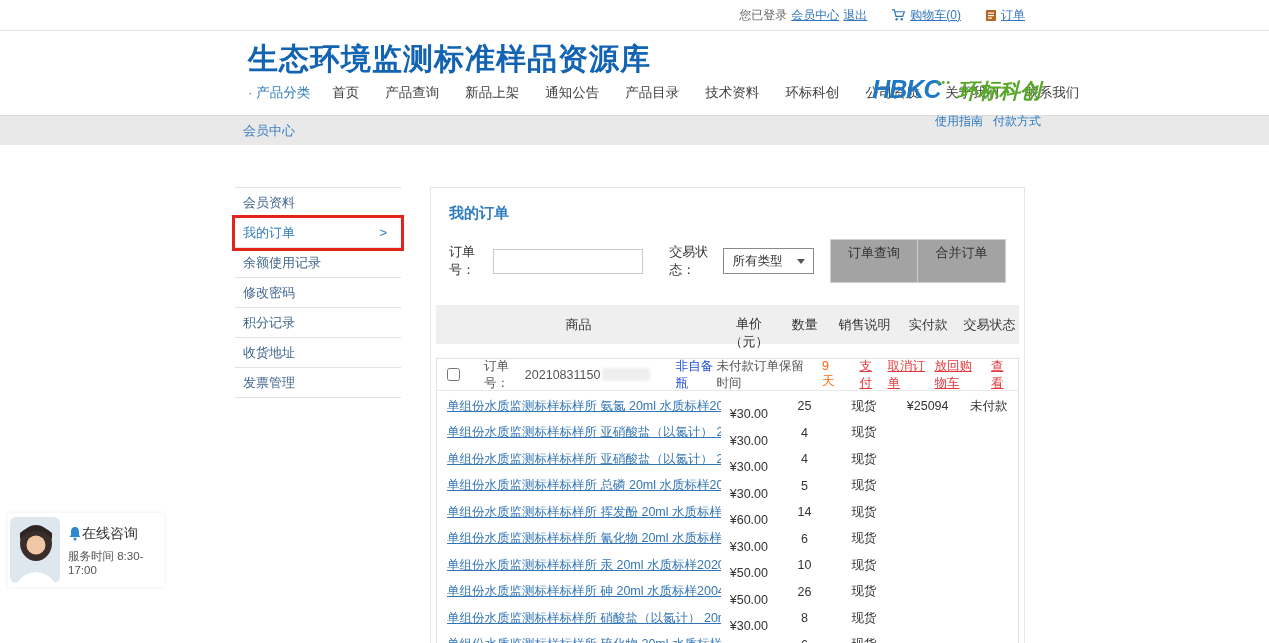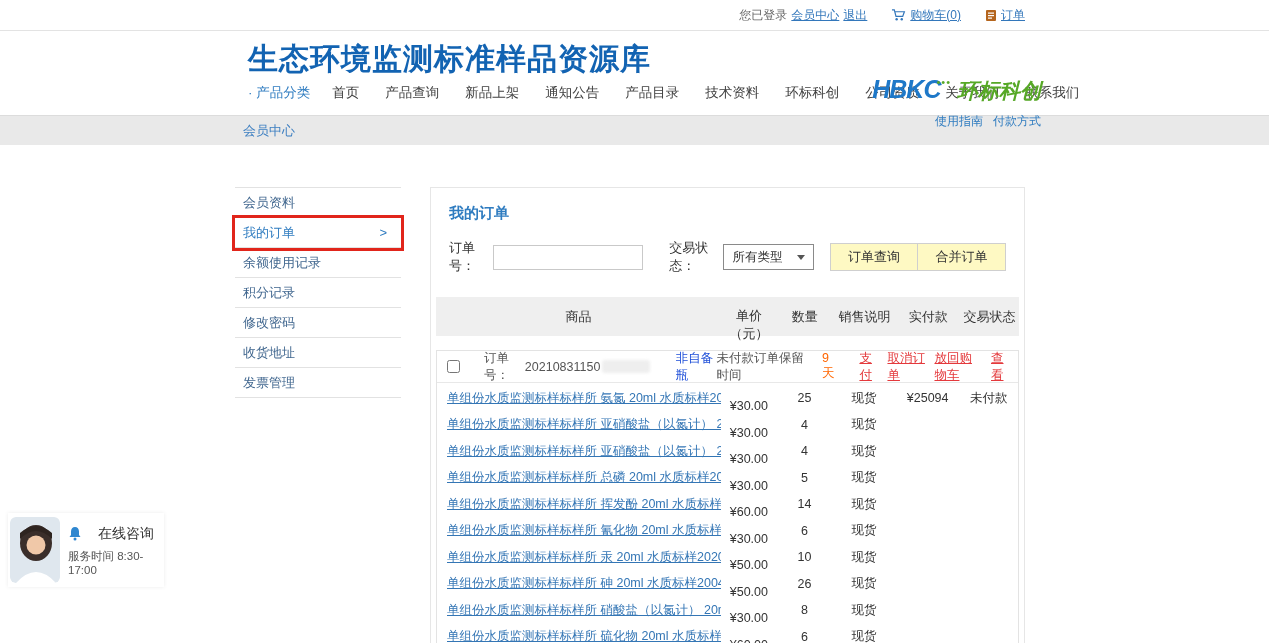--- a/index.html
+++ b/index.html
@@ -50,22 +50,22 @@
   .search-row { display:flex; align-items:center; padding:0 18px 18px; font-size:13px; color:#333; }
   .order-no-input { width:150px; height:25px; border:1px solid #c9c9c9; margin-left:4px; padding:0 6px;
     font-size:12px; outline:none; }
   .status-label { margin-left:26px; }
   .status-select { width:112px; height:26px; border:1px solid #8a8a8a; margin-left:4px; display:flex;
     align-items:center; justify-content:space-between; padding:0 8px; font-size:12.5px; cursor:pointer;
     background:#fff; }
   .select-arrow { width:0; height:0; border-left:4px solid transparent; border-right:4px solid transparent;
     border-top:5px solid #555; }
   .btn-group { display:flex; margin-left:16px; }
-  .btn { height:28px; line-height:26px; width:88px; text-align:center; border:1px solid #cfcfcf;
-    background:#fef9c3; font-size:13px; color:#333; cursor:pointer; }
+  .btn { height:44px; line-height:26px; width:88px; text-align:center; border:1px solid #cfcfcf;
+    background:#a3a3a3; font-size:13px; color:#333; cursor:pointer; }
   .btn + .btn { border-left:none; }
 
   
   .table { margin:4px 5px 0; }
   .table-header { display:flex; background:#efefef; height:39px; align-items:center;
     font-size:13px; color:#333; }
   .c-name   { width:286px; text-align:center; }
   .c-price  { width:56px;  text-align:center;margin-top:16px; }
   .c-qty    { width:56px;  text-align:center; }
   .c-sale   { width:64px;  text-align:center; }
@@ -89,21 +89,21 @@
   .product-rows { padding:2px 0 4px; }
   .product-row { display:flex; align-items:center; height:26.5px; font-size:12.5px; color:#333; }
   .product-row .c-name { text-align:left; padding-left:10px; overflow:hidden; white-space:nowrap; }
   .product-link { color:#3476b5; text-decoration:underline; cursor:pointer; }
 
   
   .chat { position:absolute; left:8px; top:513px; width:156px; height:74px; background:#fff;
     display:flex; align-items:center; box-shadow:0 0 4px rgba(0,0,0,0.08); }
   .chat-avatar { width:50px; height:66px; border-radius:6px; overflow:hidden; flex:none; margin-left:2px; }
   .chat-text { margin-left:8px; }
-  .chat-line1 { display:flex; align-items:center; gap:16px; font-size:14px; color:#333; }
+  .chat-line1 { display:flex; align-items:center; gap:0; font-size:14px; color:#333; }
   .chat-line2 { font-size:11.5px; color:#555; margin-top:6px; }
 </style>
 </head>
 <body>
 
 <div class="topbar">
   <div class="top-group">
     <span>您已登录</span>
     <a>会员中心</a>
       <a>退出</a>
@@ -185,26 +185,26 @@
           <span>我的订单</span>
           <span class="arrow">&gt;</span>
         </div>
 
         <div class="sidebar-item">
           <span>余额使用记录</span>
           <span class="arrow"></span>
         </div>
 
         <div class="sidebar-item">
+          <span>修改密码</span>
+          <span class="arrow"></span>
+        </div>
+
+        <div class="sidebar-item">
           <span>积分记录</span>
-          <span class="arrow"></span>
-        </div>
-
-        <div class="sidebar-item">
-          <span>修改密码</span>
           <span class="arrow"></span>
         </div>
 
         <div class="sidebar-item">
           <span>收货地址</span>
           <span class="arrow"></span>
         </div>
 
         <div class="sidebar-item">
           <span>发票管理</span>

